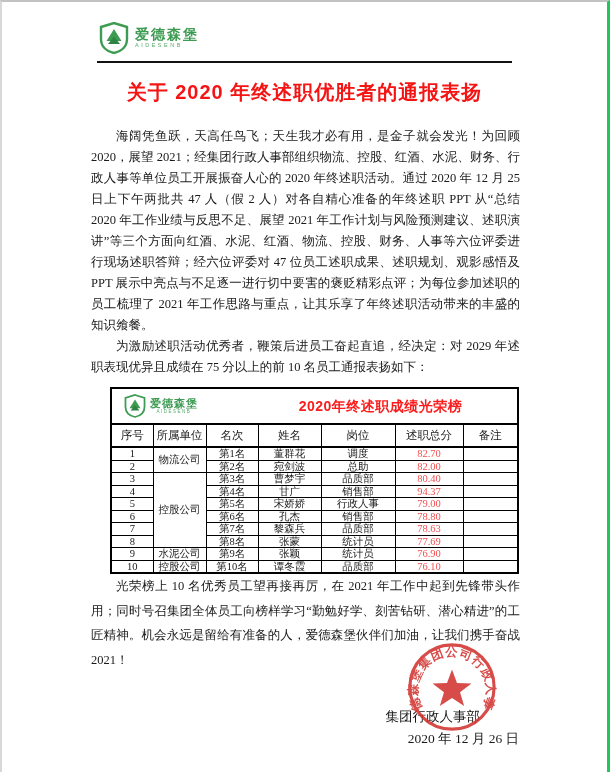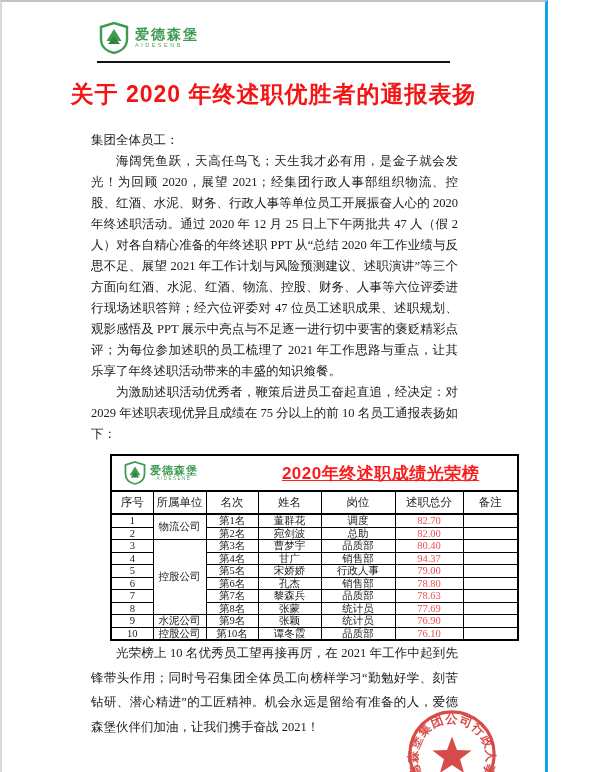--- a/index.html
+++ b/index.html
@@ -1,68 +1,68 @@
 <!DOCTYPE html>
 <html lang="zh"><head>
 <meta charset="utf-8">
 <style>
   html,body{margin:0;padding:0;background:#ffffff;}
   .page{
     position:relative;
-    width:548px;height:772px;
+    width:610px;height:772px;
     background:#ffffff;
     box-sizing:border-box;
     border-top:2px solid #c2c2c2;
     border-left:2px solid #d8d8d8;
-    border-right:3px solid #0ea5e9;
+    border-right:3px solid #22c55e;
     font-family:"Liberation Serif","DejaVu Serif",serif;
     color:#1a1a1a;
     overflow:hidden;
   }
   
   .letterhead{padding:20px 95px 0 97px;}
   .logo{display:flex;align-items:center;gap:6px;}
   .logo-shield{width:30px;height:32px;flex:0 0 auto;}
   .logo-words{display:flex;flex-direction:column;line-height:1;}
   .logo-cn{color:#3d9b52;font-weight:bold;font-size:14px;letter-spacing:2px;
            font-family:"Liberation Sans","DejaVu Sans",sans-serif;}
   .logo-en{color:#55a868;font-size:5.5px;letter-spacing:2.5px;margin-top:2px;
            font-family:"Liberation Sans","DejaVu Sans",sans-serif;}
   .head-rule{margin:7px 95px 0 95px;border-bottom:2px solid #111;}
   
   .doc-title{
     margin-top:16px;text-align:center;
-    color:#f41414;font-size:23px;font-weight:bold;letter-spacing:1px;
+    color:#f41414;font-size:20px;font-weight:bold;letter-spacing:1px;
     font-family:"Liberation Sans","DejaVu Sans",sans-serif;
   }
   
   .body-text{margin:20px 87px 0 89px;font-size:12.5px;line-height:21px;text-align:justify;}
   .body-text p{margin:0;}
   .indent{text-indent:2em;}
   .closing{line-height:24.5px;margin-top:10px;}
   
   .score-table-wrap{margin:9px 0 0 19px;width:407px;}
   table.score-table{border-collapse:collapse;width:407px;table-layout:fixed;
     font-size:10.5px;text-align:center;border:2px solid #000;}
   table.score-table td,table.score-table th{border:1px solid #000;padding:0;overflow:hidden;white-space:nowrap;}
   .pic-header{height:34px;border-bottom:2px solid #000 !important;}
   .pic-header-inner{display:flex;align-items:center;height:100%;}
   .pic-logo{display:flex;align-items:center;gap:4px;padding-left:12px;flex:0 0 150px;}
   .pic-logo .logo-shield{width:22px;height:24px;}
   .pic-logo .logo-cn{font-size:11px;letter-spacing:1px;}
   .pic-logo .logo-en{font-size:4.5px;letter-spacing:1.5px;margin-top:1px;}
-  .pic-title{flex:1;text-align:center;color:#fb1d1d;font-weight:bold;font-size:17px;
+  .pic-title{flex:1;text-align:center;color:#fb1d1d;font-weight:bold;font-size:14px;
     letter-spacing:.5px;padding-right:30px;
-    font-family:"Liberation Sans","DejaVu Sans",sans-serif;text-decoration:underline;}
+    font-family:"Liberation Sans","DejaVu Sans",sans-serif;}
   tr.col-header th{height:21px;font-weight:normal;font-size:11.5px;border-bottom:2px solid #000;margin-left:40px;}
   tr.data-row td{height:11.4px;line-height:11.5px;}
   td.score{color:#f25050;}
   
   .footer{position:relative;margin-top:34px;font-size:13.5px;}
-  .sig-line{padding-right:127px;line-height:22px;}
+  .sig-line{text-align:right;padding-right:127px;line-height:22px;}
   .date-line{text-align:right;padding-right:88px;line-height:22px;}
   .stamp{position:absolute;left:403px;top:-66px;width:94px;height:94px;opacity:.88;pointer-events:none;}
 </style>
 </head>
 <body>
 
 <div class="page">
 
   <div class="letterhead">
     <div class="logo">
@@ -75,21 +75,20 @@
         <span class="logo-cn">爱德森堡</span>
         <span class="logo-en">AIDESENB</span>
       </div>
     </div>
   </div>
   <div class="head-rule"></div>
 
   <div class="doc-title">关于 2020 年终述职优胜者的通报表扬</div>
 
   <div class="body-text">
-    <p>集团全体员工：</p>
     <p class="indent">海阔凭鱼跃，天高任鸟飞；天生我才必有用，是金子就会发光！为回顾 2020，展望 2021；经集团行政人事部组织物流、控股、红酒、水泥、财务、行政人事等单位员工开展振奋人心的 2020 年终述职活动。通过 2020 年 12 月 25 日上下午两批共 47 人（假 2 人）对各自精心准备的年终述职 PPT 从“总结 2020 年工作业绩与反思不足、展望 2021 年工作计划与风险预测建议、述职演讲”等三个方面向红酒、水泥、红酒、物流、控股、财务、人事等六位评委进行现场述职答辩；经六位评委对 47 位员工述职成果、述职规划、观影感悟及 PPT 展示中亮点与不足逐一进行切中要害的褒贬精彩点评；为每位参加述职的员工梳理了 2021 年工作思路与重点，让其乐享了年终述职活动带来的丰盛的知识飨餐。</p>
     <p class="indent">为激励述职活动优秀者，鞭策后进员工奋起直追，经决定：对 2029 年述职表现优异且成绩在 75 分以上的前 10 名员工通报表扬如下：</p>
 
     <div class="score-table-wrap">
       <table class="score-table">
         <colgroup id="table-cols">
             <col style="width: 42px;">
             <col style="width: 53px;">
             <col style="width: 52px;">
             <col style="width: 63px;">

